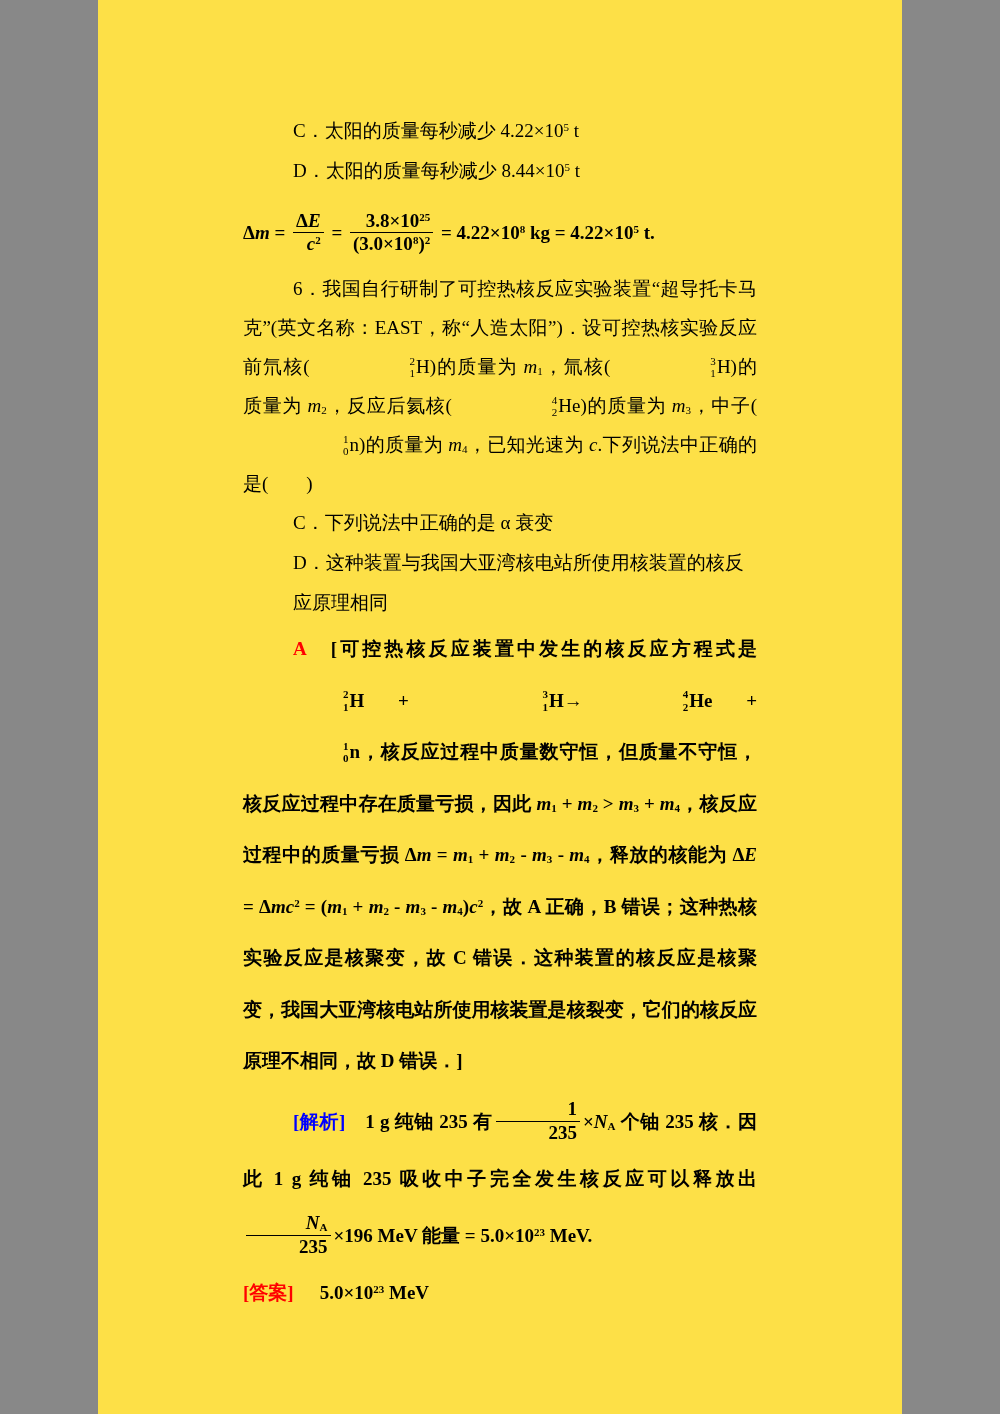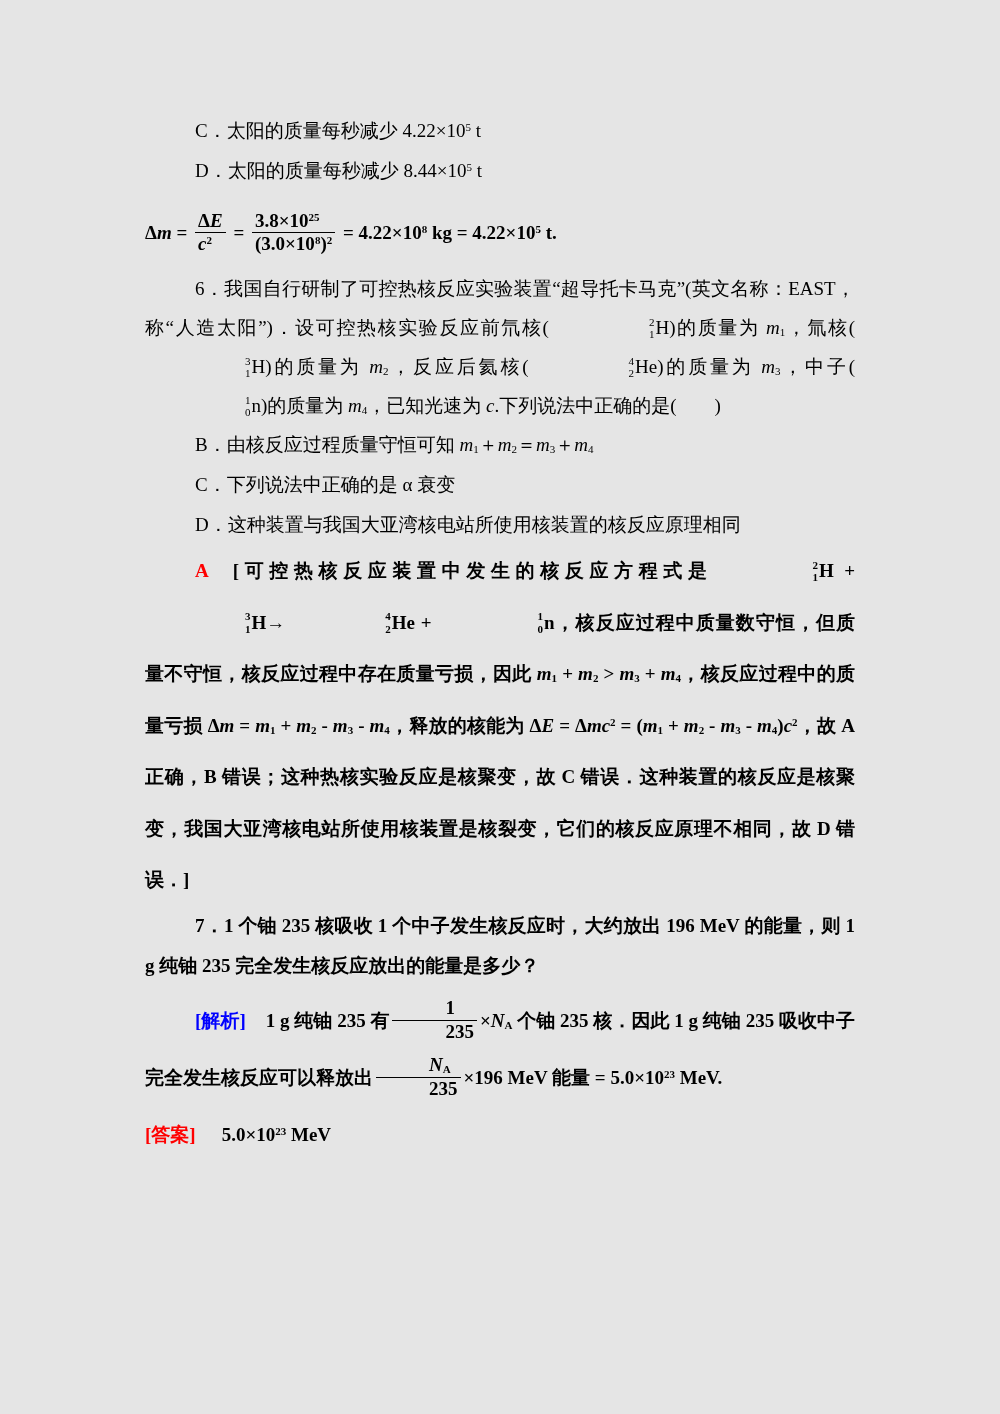--- a/index.html
+++ b/index.html
@@ -1,17 +1,17 @@
 <!DOCTYPE html>
 <html><head>
 <meta charset="utf-8">
 <style>
   html,body{margin:0;padding:0;background:#888;}
   .page{
-    width:1000px;height:1414px;background:#e5e5e5;overflow:hidden;
+    width:804px;height:1414px;background:#fde047;overflow:hidden;
     font-family:"Liberation Serif","DejaVu Serif",serif;
     font-size:19px;color:#000;margin:0 auto;
   }
   .content{padding:111px 145px 0 145px;}
   .line{line-height:40px;}
   .opt{margin-left:50px;}
   .para{line-height:39px;text-align:justify;text-indent:50px;}
   .bold{font-weight:700;}
   .red{color:#ff0000;}
   .blue{color:#0000ff;}
@@ -24,21 +24,21 @@
   .expl{line-height:51.5px;}
   .sec{margin-left:50px;}
   .q7stem{line-height:40px;}
   .analysis{margin-top:6px;line-height:57px;}
   .label{margin-right:20px;}
   .ansrow{margin-top:9px;height:40px;line-height:40px;}
   .ansrow .label{margin-right:26px;text-align:right;}
   i{font-style:italic;}
   sup{font-size:0.58em;vertical-align:0.55em;line-height:0;}
   sub{font-size:0.58em;vertical-align:-0.2em;line-height:0;}
-  .frac{display:inline-block;vertical-align:middle;text-align:left;line-height:1.18;margin:0 3px;transform:translateY(-2px);}
+  .frac{display:inline-block;vertical-align:middle;text-align:right;line-height:1.18;margin:0 3px;transform:translateY(-2px);}
   .frac .fn{display:block;padding:0 3px;}
   .frac .fd{display:block;border-top:1.5px solid currentColor;padding:0 3px;}
   .nuc{display:inline-block;white-space:nowrap;}
   .nuc .ps{display:inline-block;vertical-align:-0.38em;text-align:center;font-size:0.58em;line-height:1.12;margin-right:1px;}
   .nuc .ps span{display:block;}
 </style>
 </head>
 <body>
 
 <div class="page">
@@ -46,30 +46,28 @@
 
     <div class="line opt">C．太阳的质量每秒减少 4.22×10<sup>5</sup> t</div>
     <div class="line opt">D．太阳的质量每秒减少 8.44×10<sup>5</sup> t</div>
 
 
     <div class="formula bold">Δ<i>m</i> = <span class="frac"><span class="fn">Δ<i>E</i></span><span class="fd"><i>c</i><sup>2</sup></span></span> = <span class="frac"><span class="fn">3.8×10<sup>25</sup></span><span class="fd">(3.0×10<sup>8</sup>)<sup>2</sup></span></span> = 4.22×10<sup>8</sup> kg = 4.22×10<sup>5</sup> t.</div>
 
 
     <div class="para stem6">6．我国自行研制了可控热核反应实验装置“超导托卡马克”(英文名称：EAST，称“人造太阳”)．设可控热核实验反应前氘核(<span class="nuc"><span class="ps"><span>2</span><span>1</span></span><span>H</span></span>)的质量为 <i>m</i><sub>1</sub>，氚核(<span class="nuc"><span class="ps"><span>3</span><span>1</span></span><span>H</span></span>)的质量为 <i>m</i><sub>2</sub>，反应后氦核(<span class="nuc"><span class="ps"><span>4</span><span>2</span></span><span>He</span></span>)的质量为 <i>m</i><sub>3</sub>，中子(<span class="nuc"><span class="ps"><span>1</span><span>0</span></span><span>n</span></span>)的质量为 <i>m</i><sub>4</sub>，已知光速为 <i>c</i>.下列说法中正确的是(　　)</div>
 
-    <div class="line opt">B．由核反应过程质量守恒可知 <i>m</i><sub>1</sub>＋<i>m</i><sub>2</sub>＝<i>m</i><sub>3</sub>＋<i>m</i><sub>4</sub></div>
     <div class="line opt">C．下列说法中正确的是 α 衰变</div>
     <div class="line opt">D．这种装置与我国大亚湾核电站所使用核装置的核反应原理相同</div>
 
     <div class="para bold expl">
       <span class="red marker2">A</span><span>[可控热核反应装置中发生的核反应方程式是<span class="nuc"><span class="ps"><span>2</span><span>1</span></span><span>H</span></span> + <span class="nuc"><span class="ps"><span>3</span><span>1</span></span><span>H</span></span>→<span class="nuc"><span class="ps"><span>4</span><span>2</span></span><span>He</span></span> + <span class="nuc"><span class="ps"><span>1</span><span>0</span></span><span>n</span></span>，核反应过程中质量数守恒，但质量不守恒，核反应过程中存在质量亏损，因此 <i>m</i><sub>1</sub> + <i>m</i><sub>2</sub> &gt; <i>m</i><sub>3</sub> + <i>m</i><sub>4</sub>，核反应过程中的质量亏损 Δ<i>m</i> = <i>m</i><sub>1</sub> + <i>m</i><sub>2</sub> - <i>m</i><sub>3</sub> - <i>m</i><sub>4</sub>，释放的核能为 Δ<i>E</i> = Δ<i>mc</i><sup>2</sup> = (<i>m</i><sub>1</sub> + <i>m</i><sub>2</sub> - <i>m</i><sub>3</sub> - <i>m</i><sub>4</sub>)<i>c</i><sup>2</sup>，故 A 正确，B 错误；这种热核实验反应是核聚变，故 C 错误．这种装置的核反应是核聚变，我国大亚湾核电站所使用核装置是核裂变，它们的核反应原理不相同，故 D 错误．]</span>
     </div>
 
 
-    <div class="para bold q7stem">7．1 个铀 235 核吸收 1 个中子发生核反应时，大约放出 196 MeV 的能量，则 1 g 纯铀 235 完全发生核反应放出的能量是多少？</div>
 
     <div class="para bold analysis">
       <span class="blue label">[解析]</span><span>1 g 纯铀 235 有<span class="frac"><span class="fn">1</span><span class="fd">235</span></span>×<i>N</i><sub>A</sub> 个铀 235 核．因此 1 g 纯铀 235 吸收中子完全发生核反应可以释放出<span class="frac"><span class="fn"><i>N</i><sub>A</sub></span><span class="fd">235</span></span>×196 MeV 能量 = 5.0×10<sup>23</sup> MeV.</span>
     </div>
 
     <div class="ansrow bold">
       <span class="red label">[答案]</span><span>5.0×10<sup>23</sup> MeV</span>
     </div>
 
   </div>

